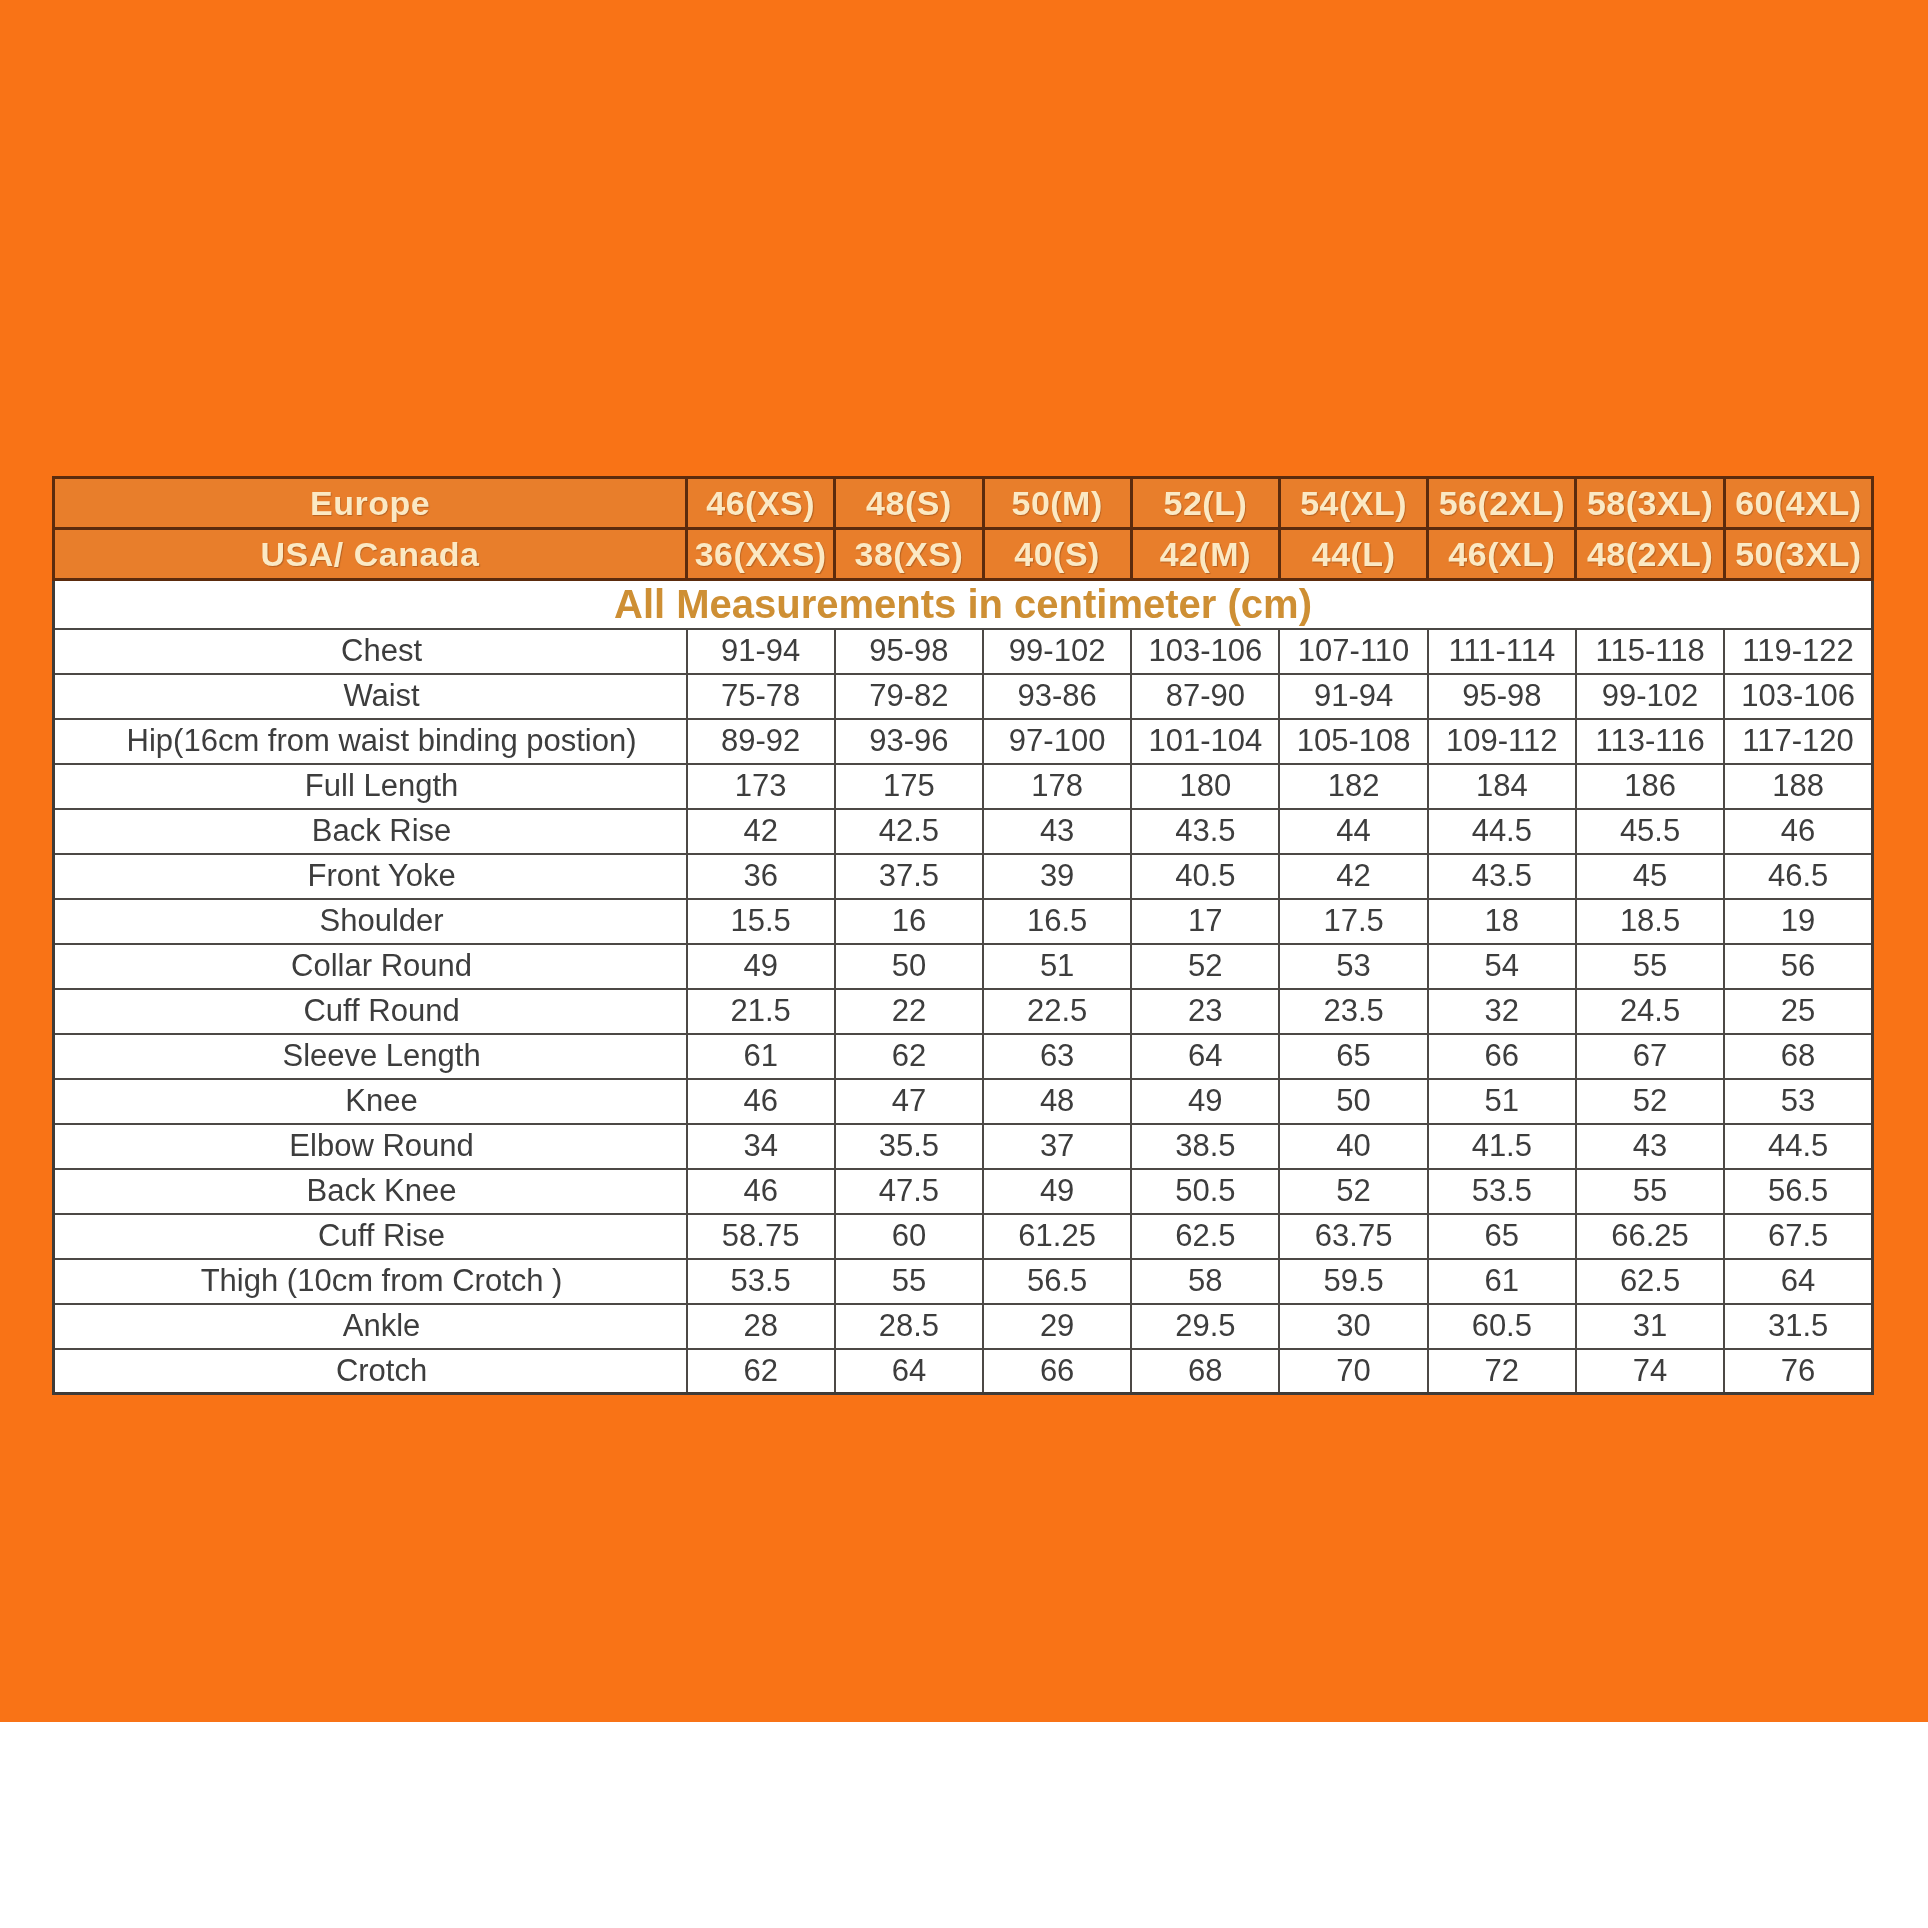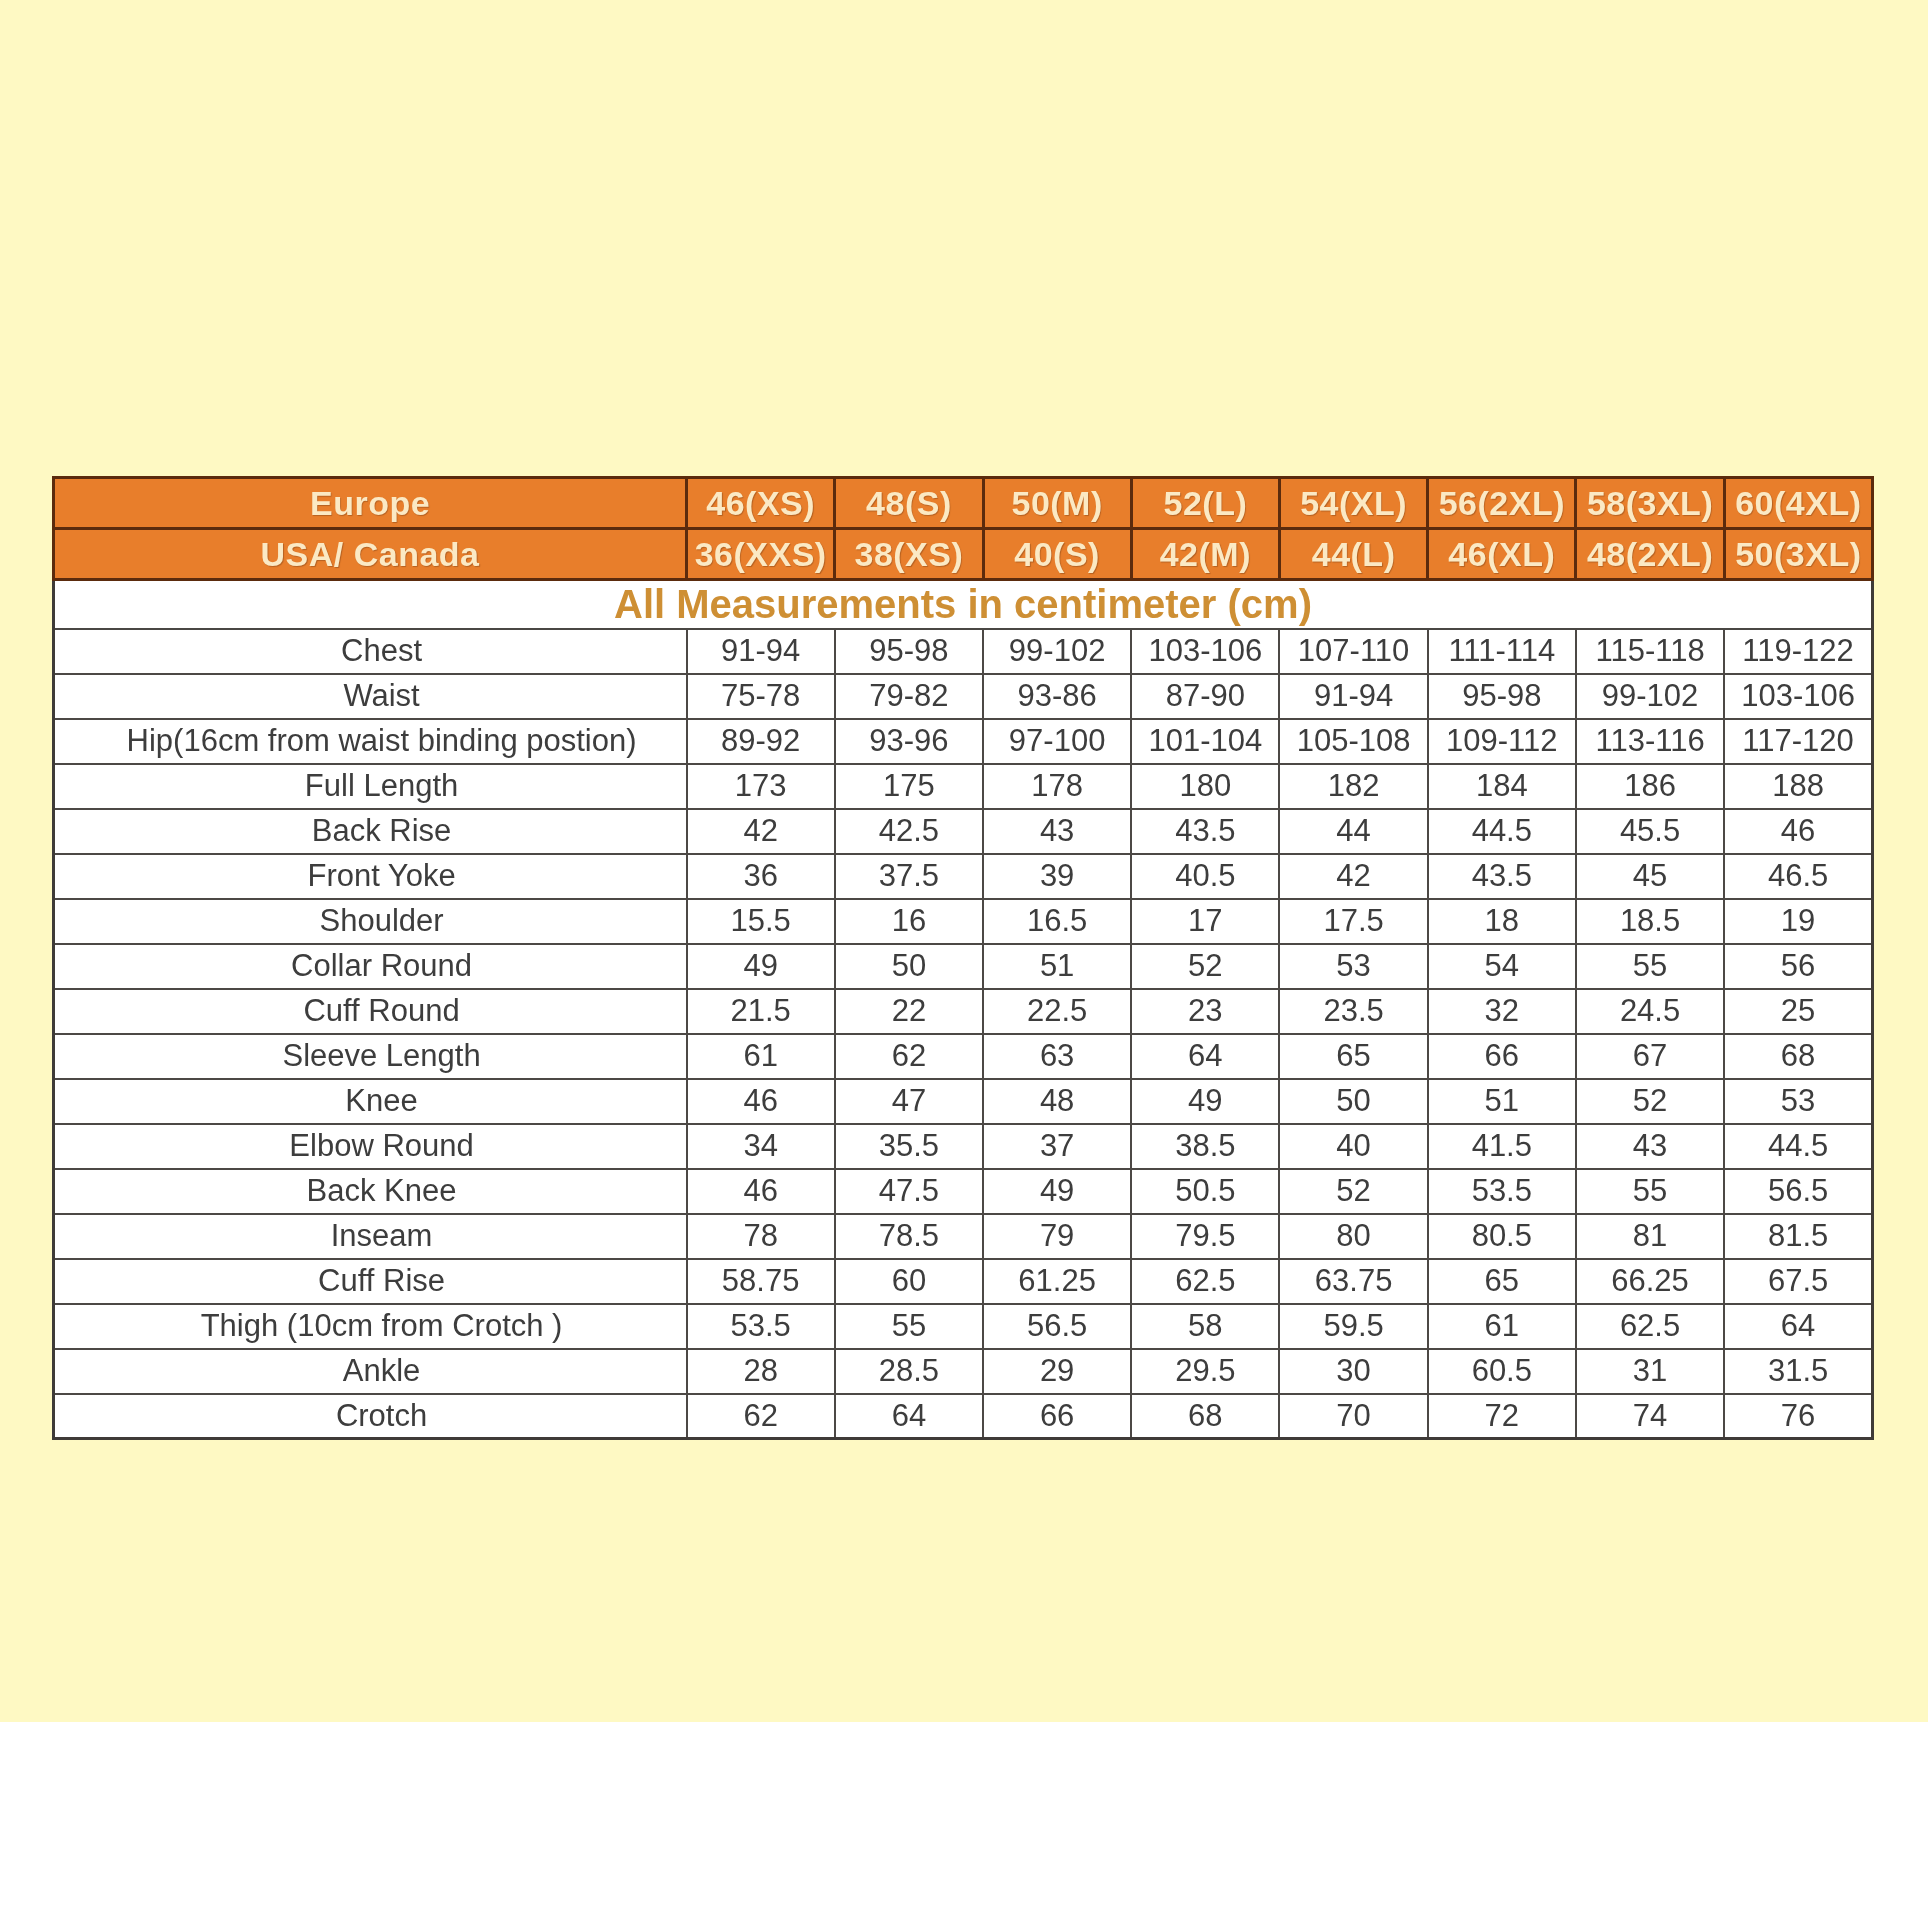--- a/index.html
+++ b/index.html
@@ -4,21 +4,21 @@
 <style>
   * { margin: 0; padding: 0; box-sizing: border-box; }
   html, body {
     width: 1928px; height: 1928px;
     background: #ffffff;
     font-family: "Liberation Sans", sans-serif;
   }
   .page {
     position: relative;
     width: 1928px; height: 1722px;
-    background: #fef9c3;
+    background: #f97316;
     overflow: hidden;
   }
   table.size-chart {
     position: absolute;
     left: 52px; top: 476px;
     width: 1822px;
     border-collapse: collapse;
     table-layout: fixed;
     border: 3.8px solid #3f3b38;
   }
@@ -256,31 +256,20 @@
           <td>46</td>
           <td>47.5</td>
           <td>49</td>
           <td>50.5</td>
           <td>52</td>
           <td>53.5</td>
           <td>55</td>
           <td>56.5</td>
         </tr>
         <tr class="m-row">
-          <td class="row-label">Inseam</td>
-          <td>78</td>
-          <td>78.5</td>
-          <td>79</td>
-          <td>79.5</td>
-          <td>80</td>
-          <td>80.5</td>
-          <td>81</td>
-          <td>81.5</td>
-        </tr>
-        <tr class="m-row">
           <td class="row-label">Cuff Rise</td>
           <td>58.75</td>
           <td>60</td>
           <td>61.25</td>
           <td>62.5</td>
           <td>63.75</td>
           <td>65</td>
           <td>66.25</td>
           <td>67.5</td>
         </tr>

